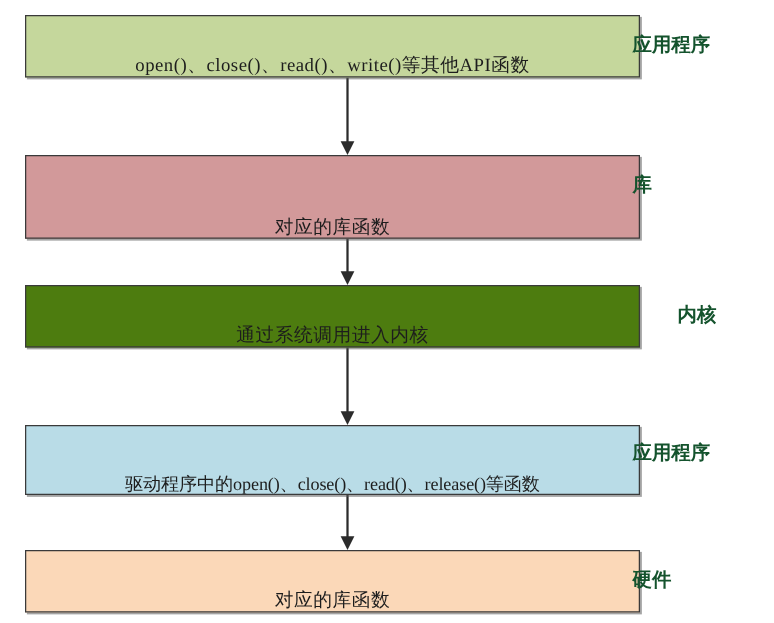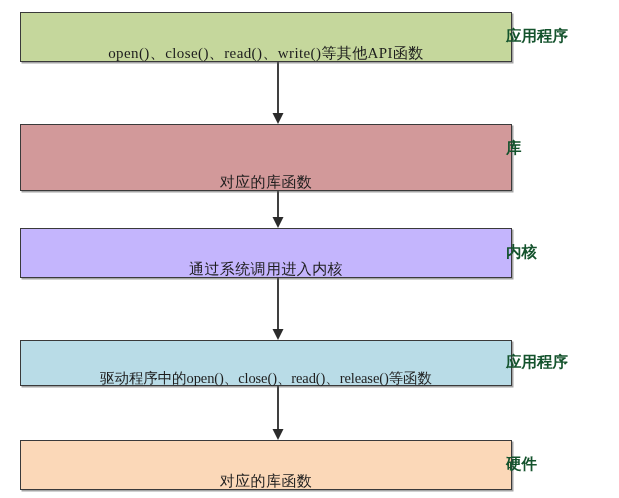--- a/index.html
+++ b/index.html
@@ -80,31 +80,31 @@
       </g>
   </svg>
 
   <div id="boxes-host">
       <div class="layer-box" style="top: 12px; height: 50px; background: rgb(197, 215, 156); border-color: rgb(58, 58, 58);">
         <span class="layer-text">open()、close()、read()、write()等其他API函数</span>
       </div>
       <div class="layer-box" style="top: 124px; height: 67px; background: rgb(210, 153, 154); border-color: rgb(58, 58, 58);">
         <span class="layer-text">对应的库函数</span>
       </div>
-      <div class="layer-box" style="top: 228px; height: 50px; background: #c4b5fd; border-color: rgb(58, 58, 58);">
+      <div class="layer-box" style="top: 228px; height: 50px; background: #4d7c0f; border-color: rgb(58, 58, 58);">
         <span class="layer-text">通过系统调用进入内核</span>
       </div>
-      <div class="layer-box" style="top: 340px; height: 46px; background: rgb(185, 220, 231); border-color: rgb(58, 58, 58);">
+      <div class="layer-box" style="top: 340px; height: 56px; background: rgb(185, 220, 231); border-color: rgb(58, 58, 58);">
         <span class="layer-text dense">驱动程序中的open()、close()、read()、release()等函数</span>
       </div>
       <div class="layer-box" style="top: 440px; height: 50px; background: rgb(251, 216, 184); border-color: rgb(58, 58, 58);">
         <span class="layer-text">对应的库函数</span>
       </div>
     </div>
   <div id="labels-host">
       <div class="side-label" style="top: 29px;">应用程序</div>
       <div class="side-label" style="top: 141px;">库</div>
-      <div class="side-label" style="top: 245px;">内核</div>
+      <div class="side-label" style="top: 245px; margin-left: 36px;">内核</div>
       <div class="side-label" style="top: 355px;">应用程序</div>
       <div class="side-label" style="top: 457px; text-align: right;">硬件</div>
     </div>
 
 </div>
 
 </body></html>

